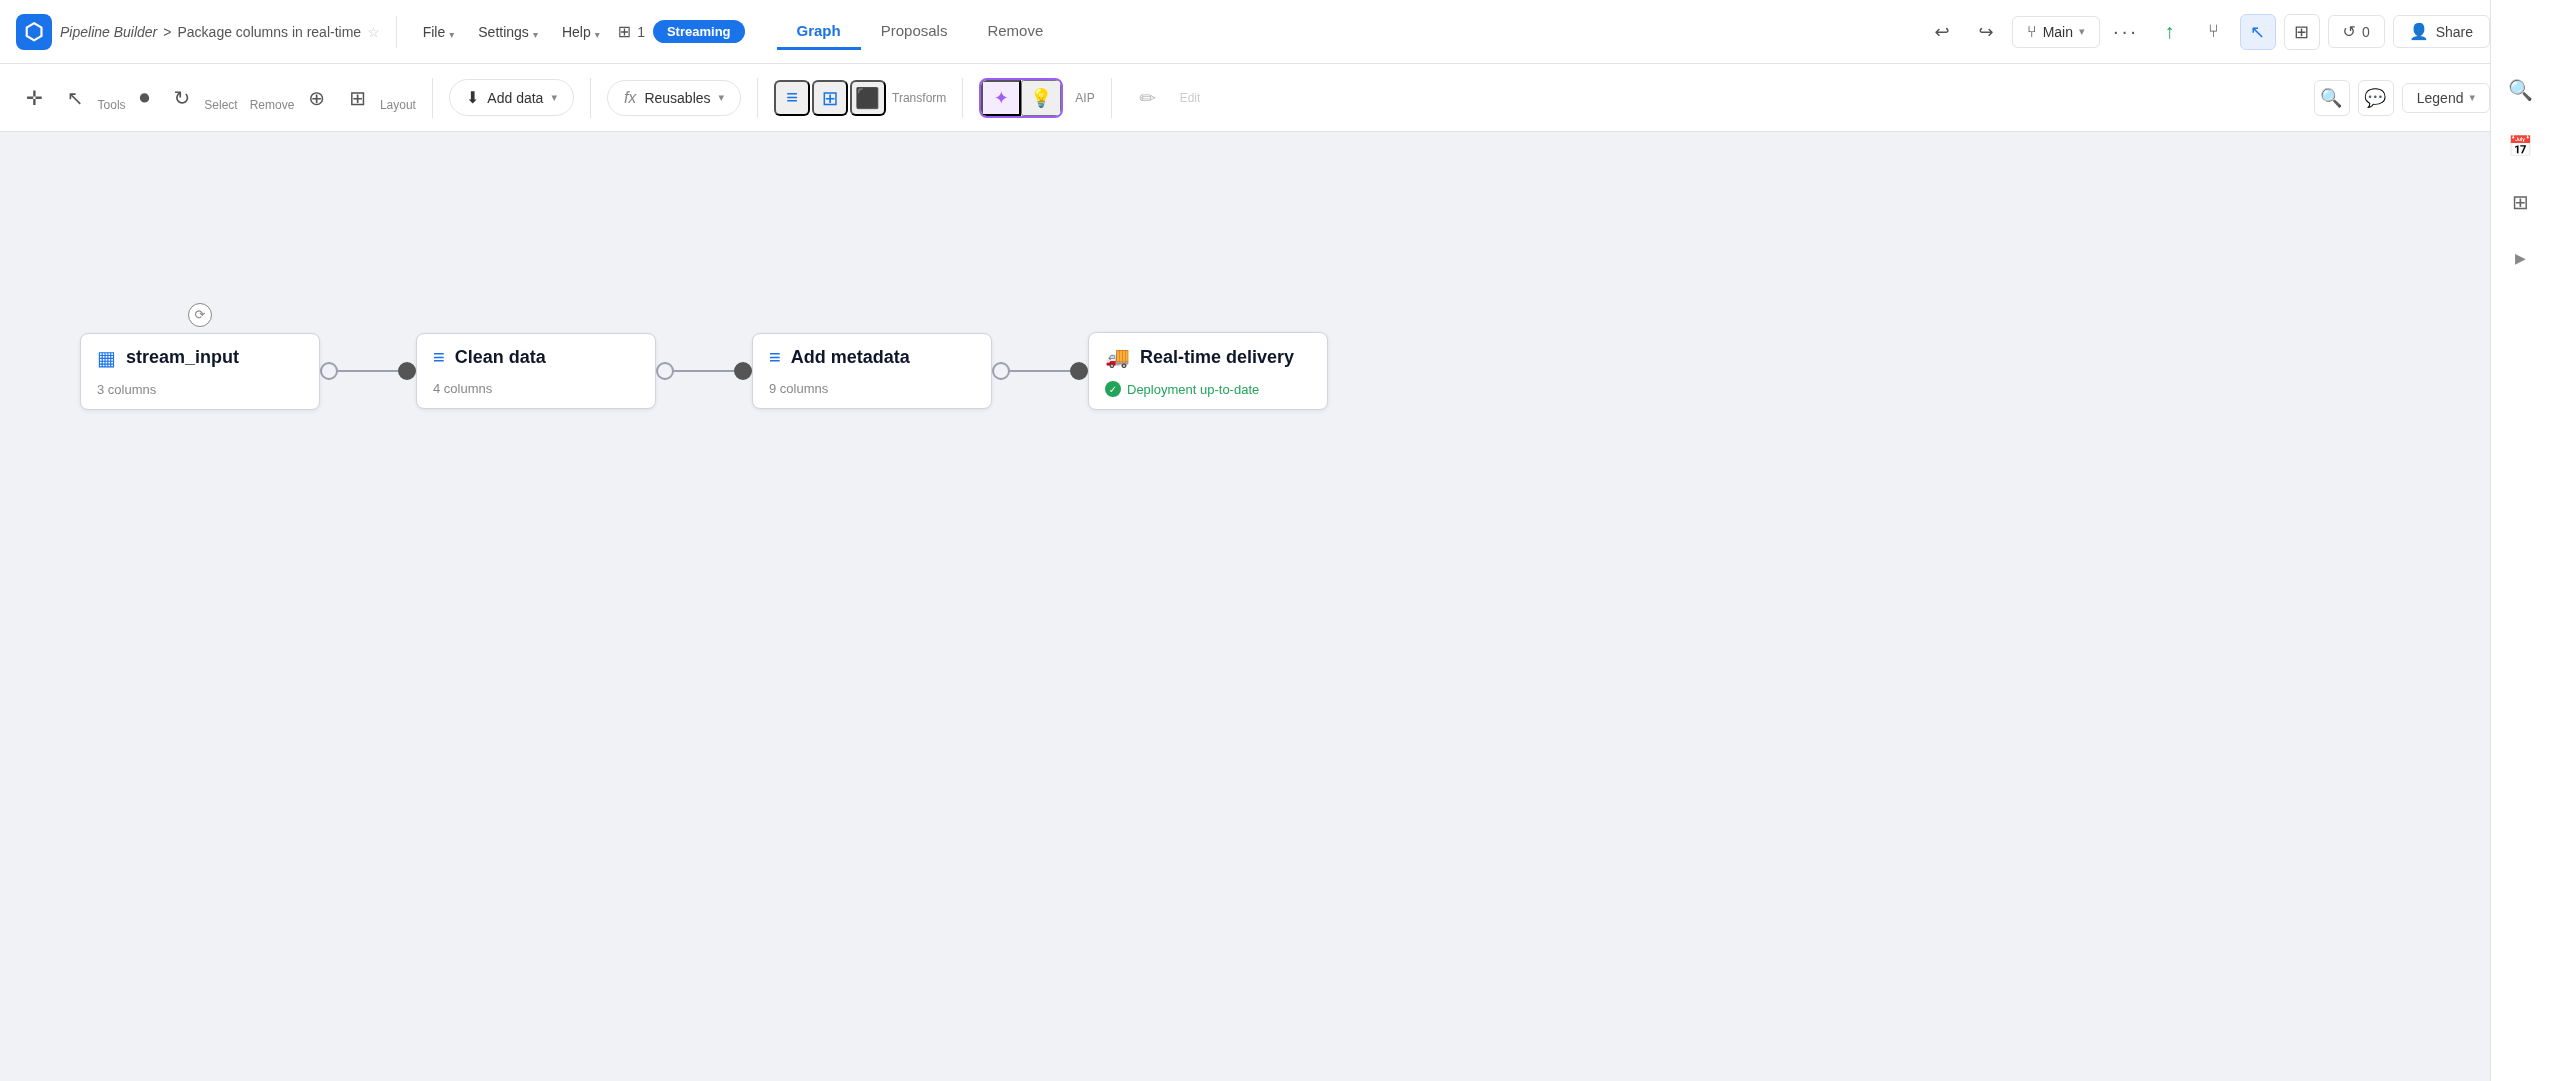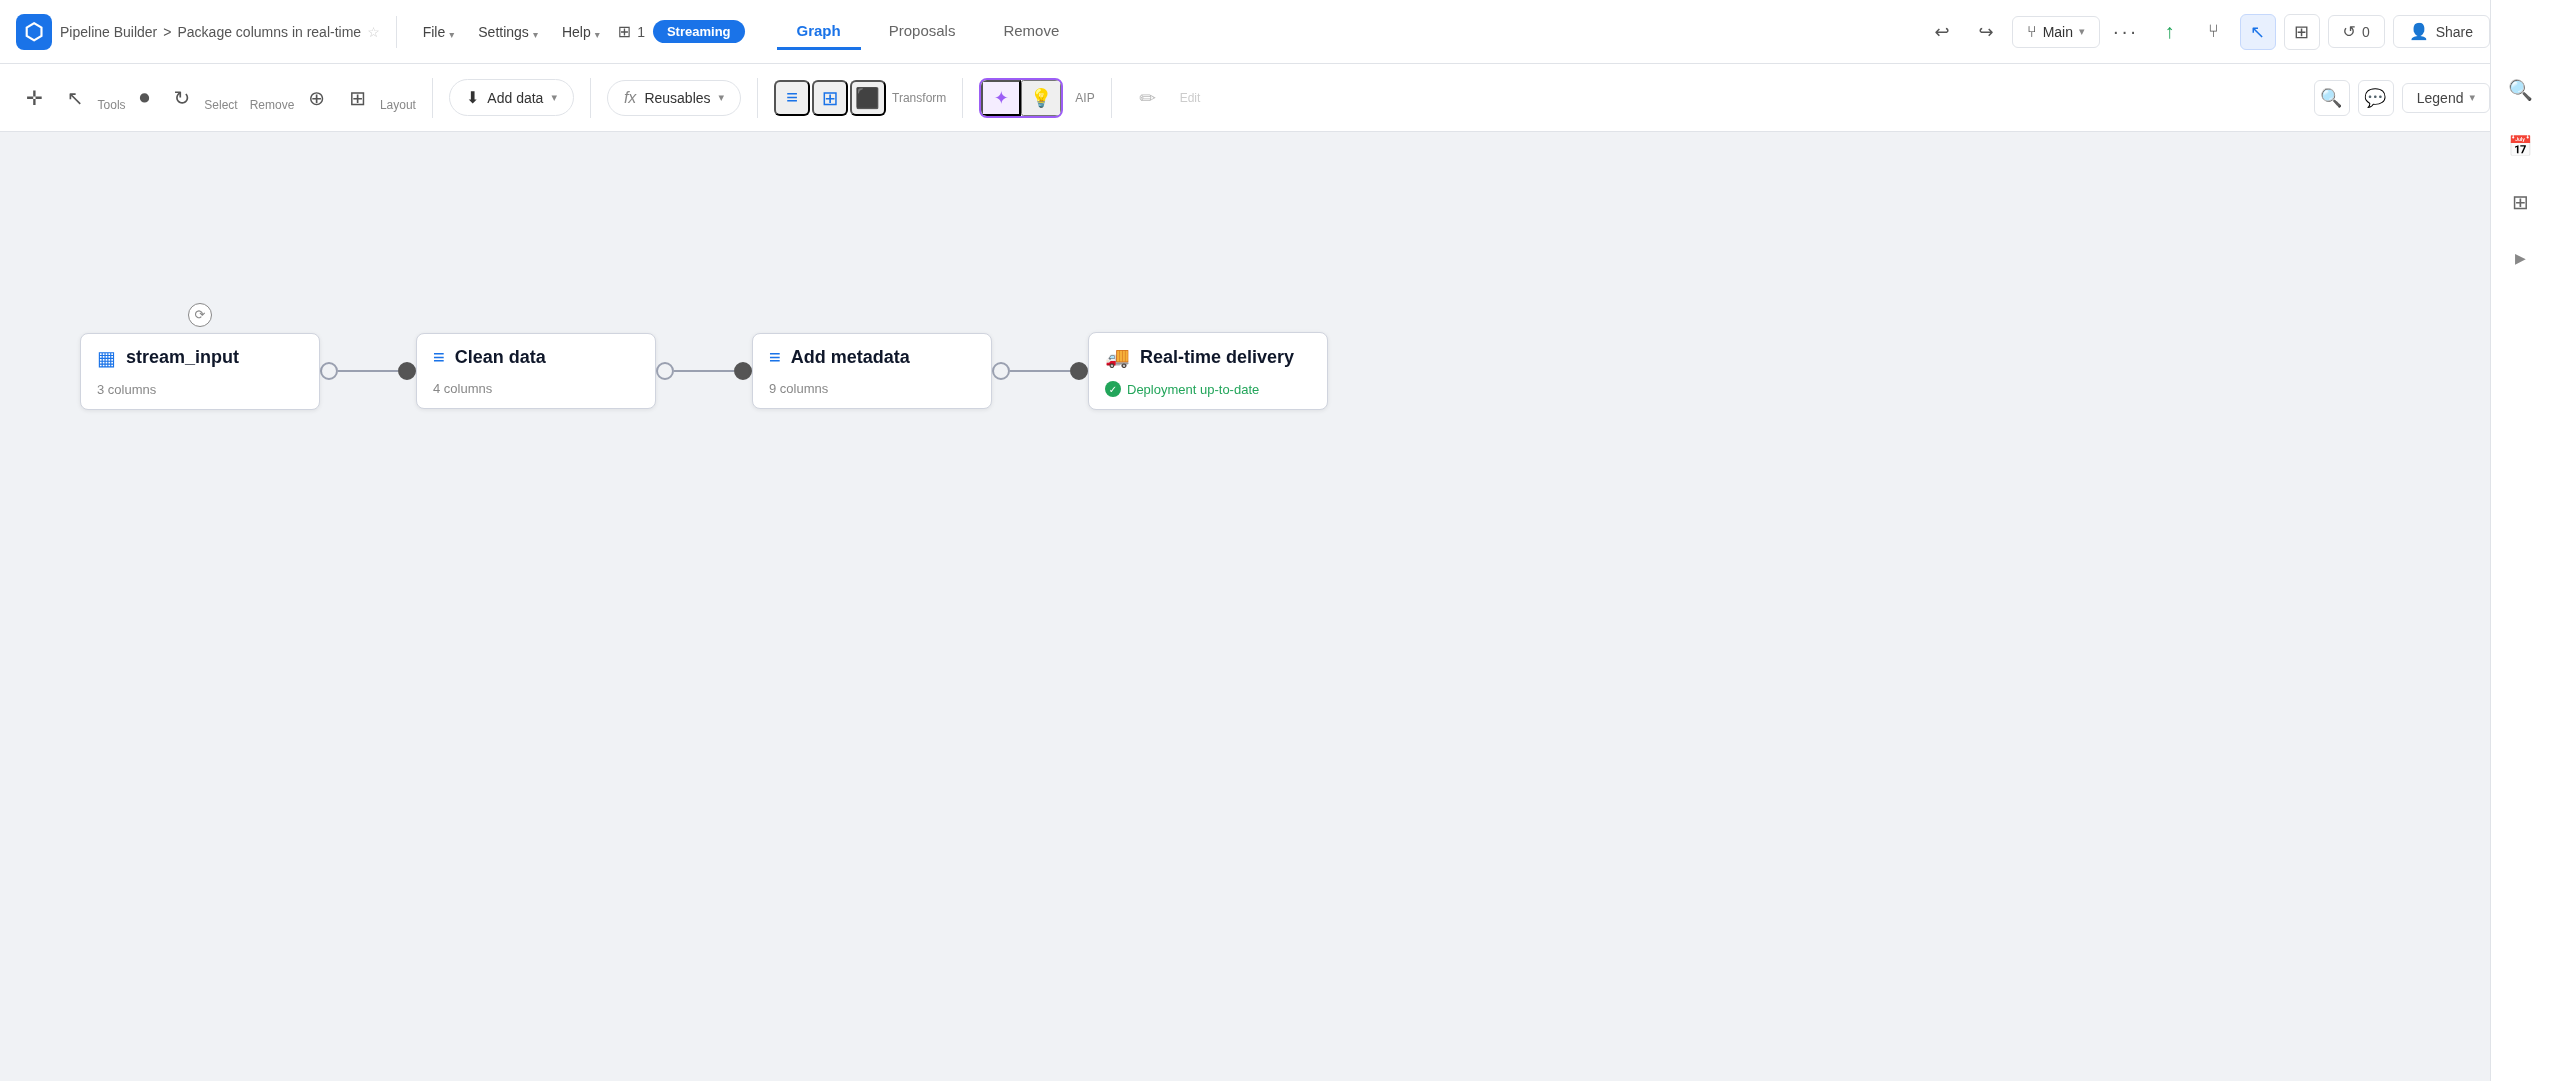--- a/index.html
+++ b/index.html
@@ -13,21 +13,21 @@
     .app-logo {
       width: 36px; height: 36px; background: #1a73e8; border-radius: 8px;
       display: flex; align-items: center; justify-content: center; color: #fff; font-weight: bold; font-size: 18px; flex-shrink: 0;
     }
     .breadcrumb { display: flex; align-items: center; gap: 6px; font-size: 14px; color: #555; }
     .topbar-divider { width: 1px; height: 32px; background: #e0e3e8; margin: 0 8px; }
     .menu-items { display: flex; align-items: center; gap: 4px; }
     .menu-item { display: flex; align-items: flex-end; gap: 4px; padding: 6px 10px; border-radius: 6px; cursor: pointer; font-size: 14px; color: #444; }
     .menu-item .arrow { font-size: 10px; color: #888; }
     .streaming-badge { background: #1a73e8; color: #fff; border-radius: 16px; padding: 4px 14px; font-size: 13px; font-weight: 600; }
-    .tabs-area { display: flex; align-items: center; gap: 8px; margin-left: 24px; }
+    .tabs-area { display: flex; align-items: center; gap: 0; margin-left: 24px; }
     .tab { padding: 8px 20px; font-size: 15px; color: #666; cursor: pointer; border-bottom: 3px solid transparent; }
     .tab.active { color: #1a73e8; border-bottom: 3px solid #1a73e8; font-weight: 600; }
     .topbar-right { margin-left: auto; display: flex; align-items: center; gap: 8px; }
     .icon-btn { width: 36px; height: 36px; display: flex; align-items: center; justify-content: center; border-radius: 6px; cursor: pointer; color: #555; font-size: 18px; border: none; background: transparent; }
     .main-dropdown { display: flex; align-items: center; gap: 6px; padding: 6px 14px; border: 1px solid #e0e3e8; border-radius: 6px; cursor: pointer; font-size: 14px; color: #333; background: #fff; }
     .counter-btn { display: flex; align-items: center; gap: 6px; padding: 6px 14px; border: 1px solid #e0e3e8; border-radius: 6px; cursor: pointer; font-size: 14px; color: #555; background: #fff; }
     .icon-btn-active { background: #e8f0fe; color: #1a73e8; border: 1px solid #c5d8fc; }
     .icon-btn-outline { border: 1px solid #e0e3e8; background: #fff; }
     .share-btn { display: flex; align-items: center; gap: 6px; padding: 6px 16px; border-radius: 6px; cursor: pointer; font-size: 14px; color: #444; background: #fff; border: 1px solid #e0e3e8; }
 
@@ -101,21 +101,21 @@
     .purple { color: #9c5ef5; }
   </style>
 </head>
 <body>
 
 <div class="topbar">
   <div class="app-logo">
     <span style="font-size:22px;">⬡</span>
   </div>
   <div class="breadcrumb">
-    <span style="cursor:pointer;">Pipeline Builder</span>
+    <span style="cursor:pointer;font-style:italic;">Pipeline Builder</span>
     <span>&gt;</span>
     <span>Package columns in real-time</span>
     <span style="color:#ccc;cursor:pointer;">☆</span>
   </div>
   <div class="topbar-divider"></div>
   <div class="menu-items">
     <div class="menu-item">
       <span>File</span>
       <span class="arrow">▾</span>
     </div>

